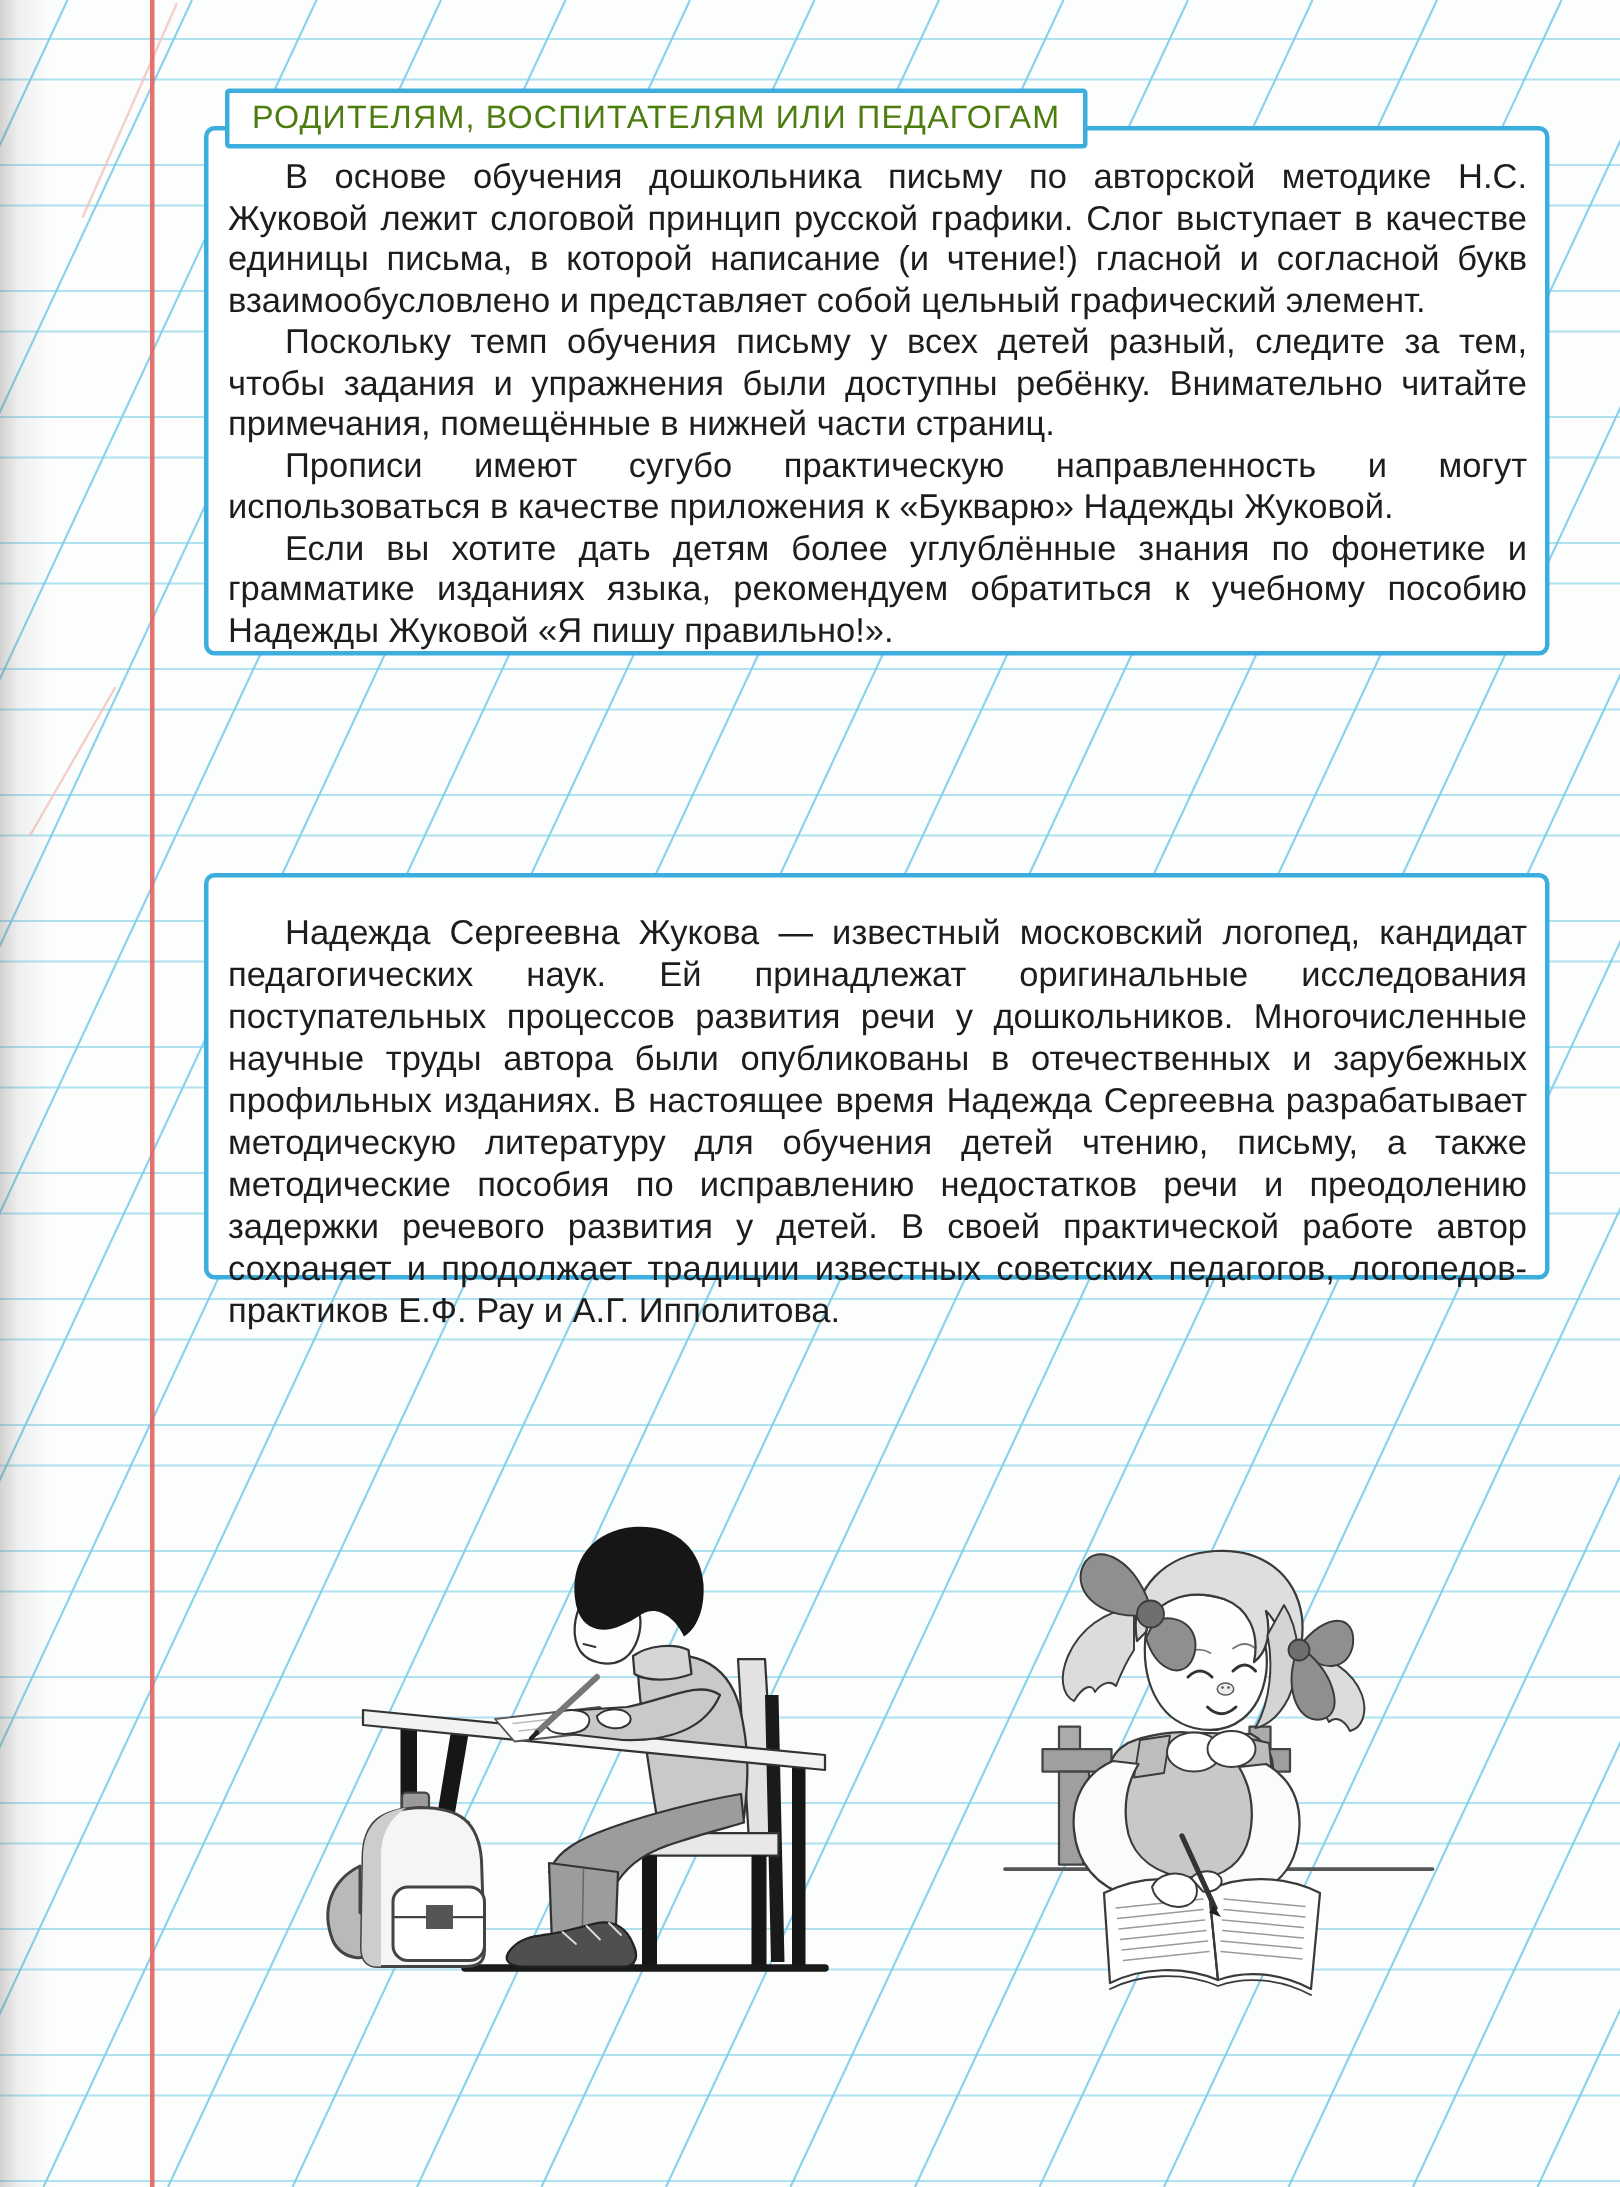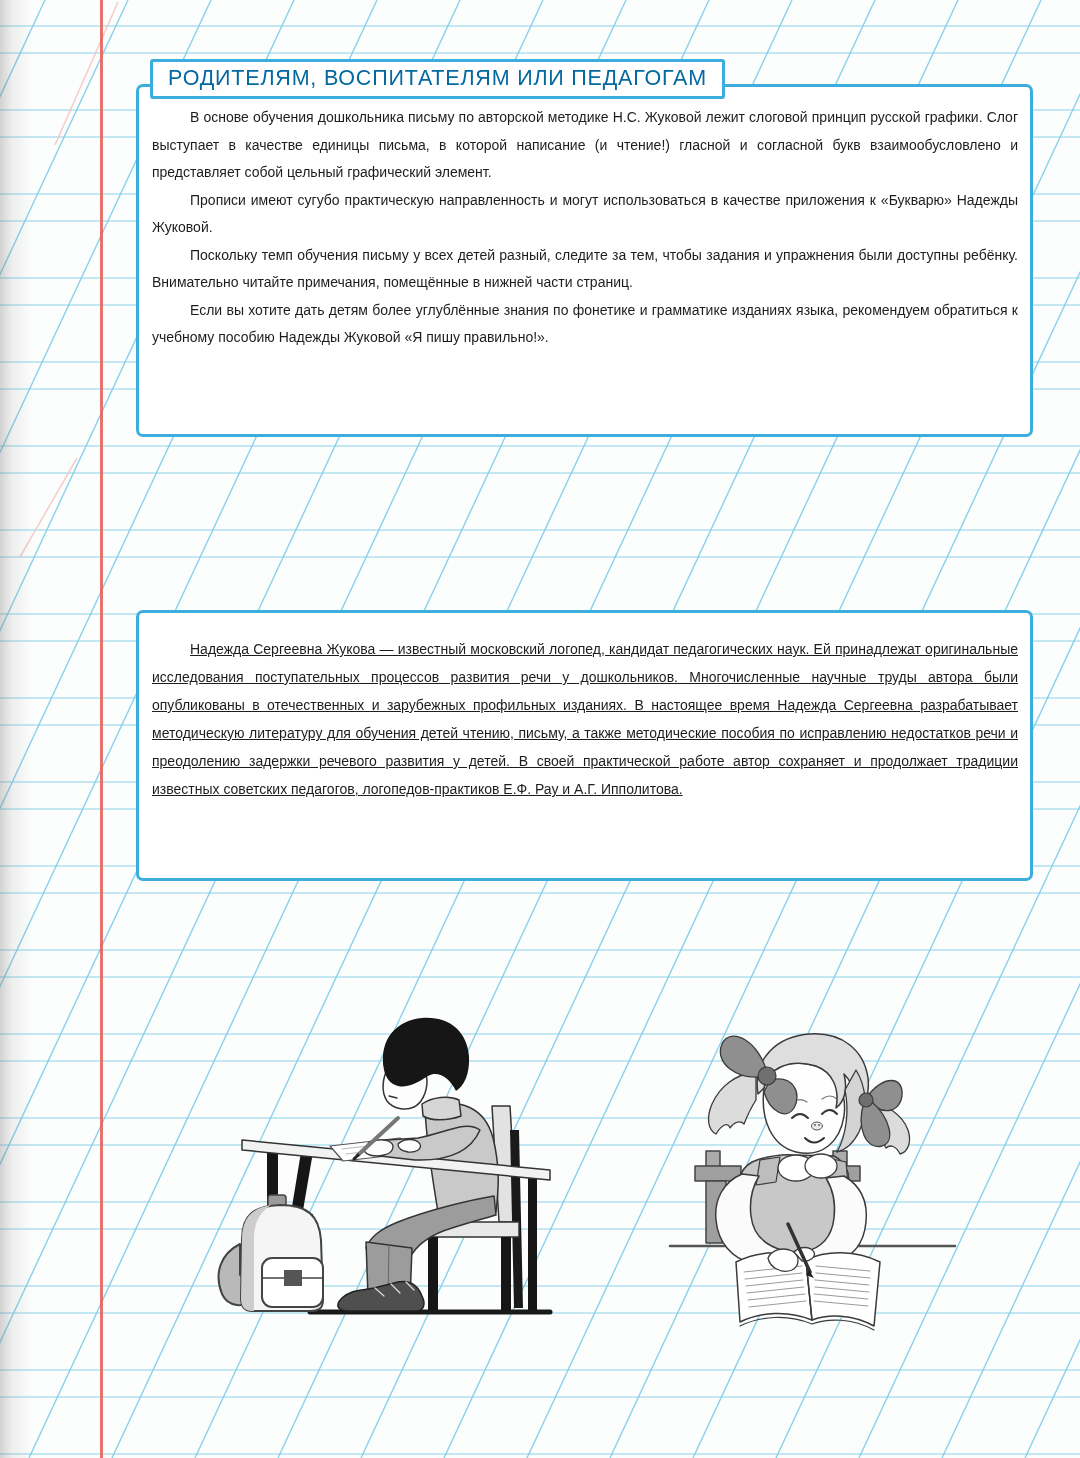--- a/index.html
+++ b/index.html
@@ -22,41 +22,41 @@
     pointer-events:none;
   }
   .info-box{
     position:absolute;
     background:#fff;
     border:3px solid var(--accent,#3caede);
     border-radius:7px;
     box-sizing:border-box;
   }
   .box-parents{left:136px;top:84px;width:897px;height:353px;padding:17px 12px 0 13px;}
-  .box-author{left:136px;top:610px;width:897px;height:271px;padding:22px 12px 0 13px;text-decoration:underline;}
+  .box-author{left:136px;top:582px;width:897px;height:271px;padding:22px 12px 0 13px;}
   .box-title{
     position:absolute;
     background:#fff;
     border:3px solid var(--accent,#3caede);
     border-radius:3px;
     box-sizing:border-box;
     font-size:21.5px;
     letter-spacing:.8px;
-    color:#0369a1;
+    color:#4d7c0f;
     padding:4px 15px 5px 15px;
     white-space:nowrap;
     z-index:5;
   }
   .title-parents{left:150px;top:59px;}
   .title-author{left:153px;top:556px;}
   .info-box p{
     margin:0;
     text-indent:38px;
     text-align:justify;
-    font-size:14px;
+    font-size:23px;
     line-height:27.5px;
     hyphens:auto;
   }
   .box-author p{line-height:28px;}
   .illus{position:absolute;}
   .illus-boy{left:170px;top:1008px;}
   .illus-girl{left:660px;top:1010px;}
 </style>
 </head>
 <body>
@@ -127,22 +127,22 @@
     </svg>
 
   <div class="margin-line"></div>
   <div class="gutter-shadow"></div>
 
   <div class="box-title title-parents">
     <span>РОДИТЕЛЯМ, ВОСПИТАТЕЛЯМ ИЛИ ПЕДАГОГАМ</span>
   </div>
   <section class="info-box box-parents">
     <p>В основе обучения дошкольника письму по авторской методике Н.С. Жуковой лежит слоговой принцип русской графики. Слог выступает в качестве единицы письма, в которой написание (и чтение!) гласной и согласной букв взаимообусловлено и представляет собой цельный графический элемент.</p>
+    <p>Поскольку темп обучения письму у всех детей разный, следите за тем, чтобы задания и упражнения были доступны ребёнку. Внимательно читайте примечания, помещённые в нижней части страниц.</p>
     <p>Прописи имеют сугубо практическую направленность и могут использоваться в качестве приложения к «Букварю» Надежды Жуковой.</p>
-    <p>Поскольку темп обучения письму у всех детей разный, следите за тем, чтобы задания и упражнения были доступны ребёнку. Внимательно читайте примечания, помещённые в нижней части страниц.</p>
     <p>Если вы хотите дать детям более углублённые знания по фонетике и грамматике изданиях языка, рекомендуем обратиться к учебному пособию Надежды Жуковой «Я пишу правильно!».</p>
   </section>
 
   <section class="info-box box-author">
     <p>Надежда Сергеевна Жукова — известный московский логопед, кандидат педагогических наук. Ей принадлежат оригинальные исследования поступательных процессов развития речи у дошкольников. Многочисленные научные труды автора были опубликованы в отечественных и зарубежных профильных изданиях. В настоящее время Надежда Сергеевна разрабатывает методическую литературу для обучения детей чтению, письму, а также методические пособия по исправлению недостатков речи и преодолению задержки речевого развития у детей. В своей практической работе автор сохраняет и продолжает традиции известных советских педагогов, логопедов-практиков Е.Ф. Рау и А.Г. Ипполитова.</p>
   </section>
 
   <svg class="illus illus-boy" width="390" height="335" viewBox="0 0 390 335">
     <g stroke-linejoin="round" stroke-linecap="round">
 

